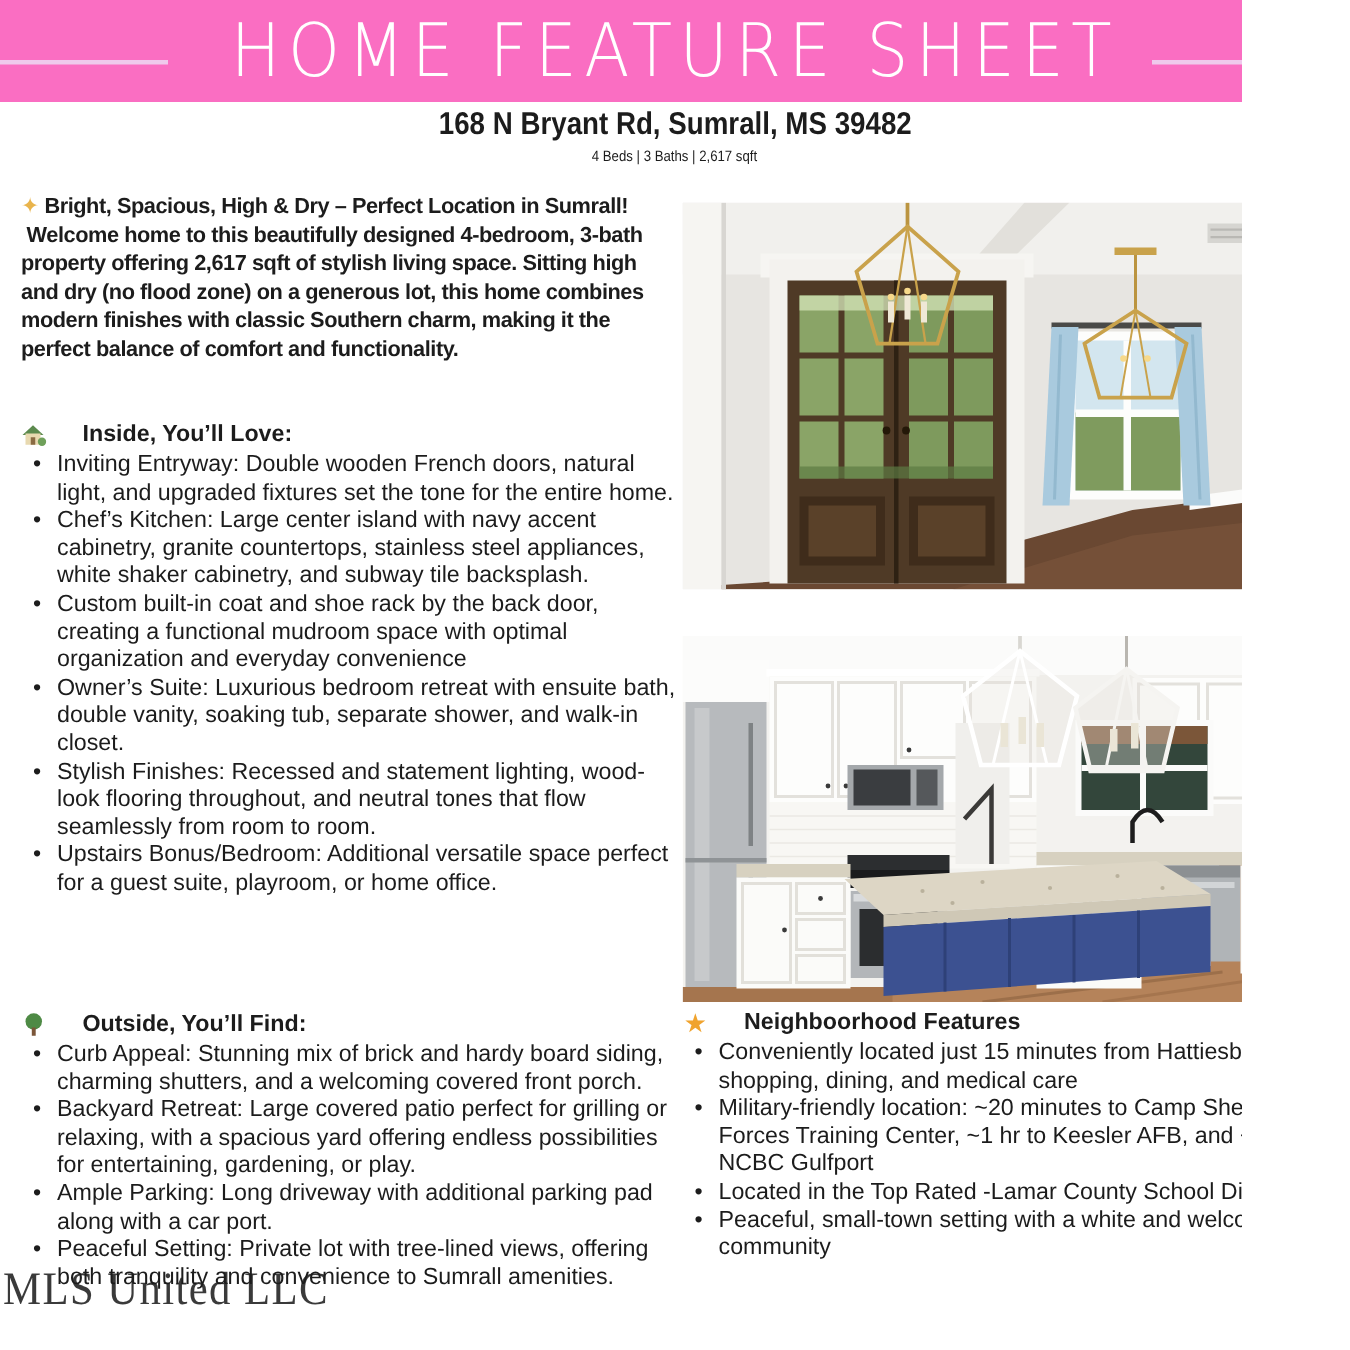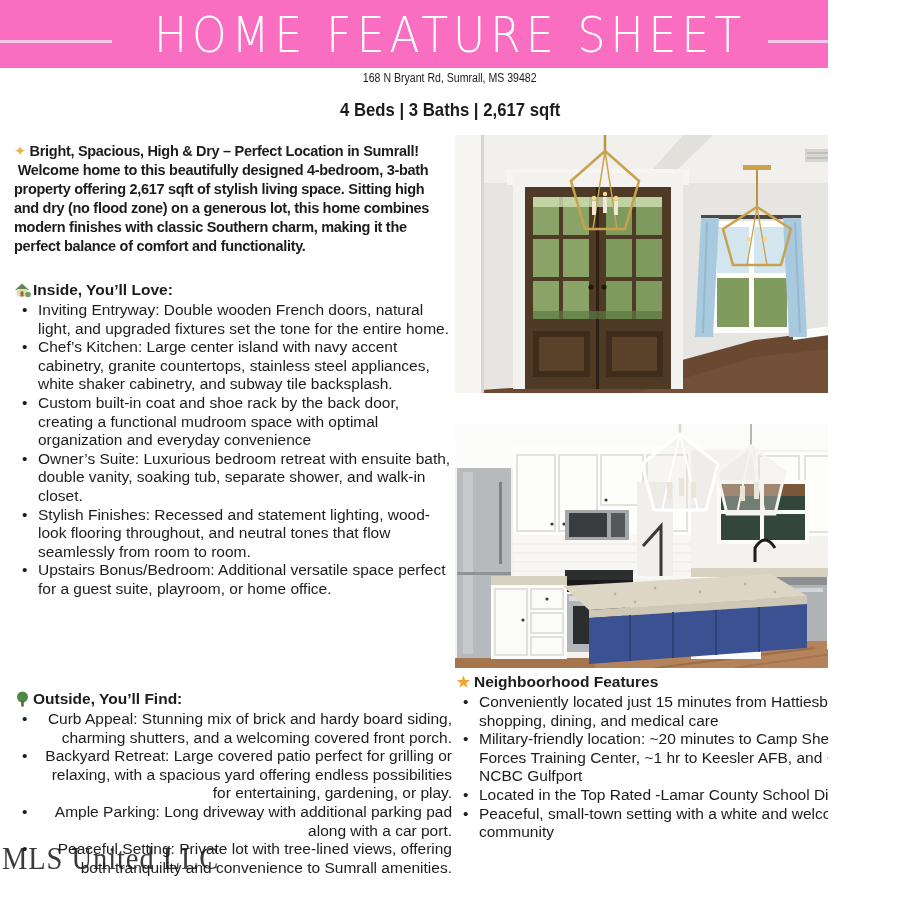--- a/index.html
+++ b/index.html
@@ -11,35 +11,35 @@
   .band { position:absolute; top:0; left:0; width:900px; height:68px; background:#fa6ec2;
           display:flex; align-items:center; justify-content:center; }
   .band-title { color:#ffffff; font-family:"DejaVu Sans", sans-serif; font-weight:200;
                 font-size:44px; letter-spacing:5px; transform:scaleY(1.12); white-space:nowrap; }
   .band-rule { position:absolute; top:40px; height:3px; background:#efc9ec; }
   .band-rule.left  { left:0;  width:112px; }
   .band-rule.right { right:4px; width:128px; }
 
   
   .addr-block { position:absolute; top:71px; left:0; width:900px; text-align:center; }
-  .address { font-size:12px; font-weight:normal; }
+  .address { font-size:21px; font-weight:bold; }
   .address > span, .stats > span { display:inline-block; transform:scaleX(0.88); transform-origin:center; white-space:nowrap; }
-  .stats { font-size:19px; font-weight:bold; margin-top:14px; }
+  .stats { font-size:10px; font-weight:normal; margin-top:4px; }
 
   
   .sec { position:absolute; }
   #intro-section { top:129px; left:14px; width:438px; z-index:2; }
-  .intro-text { font-size:14.5px; line-height:19px; font-weight:bold; letter-spacing:-0.3px; white-space:pre-wrap;margin-top:13px; }
+  .intro-text { font-size:14.5px; line-height:19px; font-weight:bold; letter-spacing:-0.3px; white-space:pre-wrap; }
   .spark { color:#e9b44c; font-weight:normal; }
 
   #inside-section  { top:281px; left:14px; width:438px; z-index:2; }
-  #outside-section { top:690px; left:14px; width:438px; z-index:2;text-align:right; }
+  #outside-section { top:674px; left:14px; width:438px; z-index:2; }
   #neighborhood-section { top:673px; left:455px; width:436px; z-index:2; }
 
-  h2.sec-heading { font-size:15.5px; font-weight:bold; display:flex; align-items:center; gap:2px; }
+  h2.sec-heading { font-size:15.5px; font-weight:bold; display:flex; align-items:center; gap:24px; }
   .sec-icon { display:inline-flex; width:17px; height:16px; flex:0 0 auto; }
   .star-glyph { color:#f0a32e; font-size:15px; width:17px; display:inline-block; text-align:center; }
 
   ul.feature-list { list-style:none; margin-top:2px; }
   #neighborhood-section ul.feature-list { }
   ul.feature-list li { position:relative; padding-left:24px; font-size:15.5px; line-height:18.6px; }
   ul.feature-list li::before { content:"•"; position:absolute; left:8px; top:0; }
 
   
   #watermark { position:absolute; top:841px; left:2px; z-index:1;

